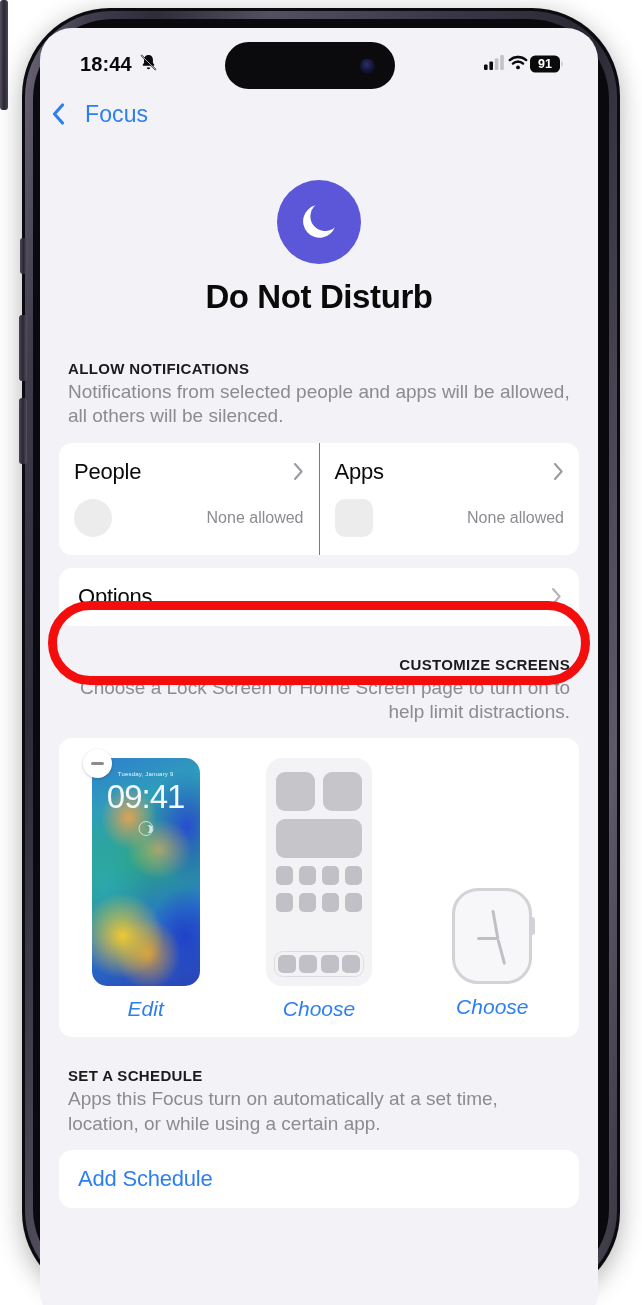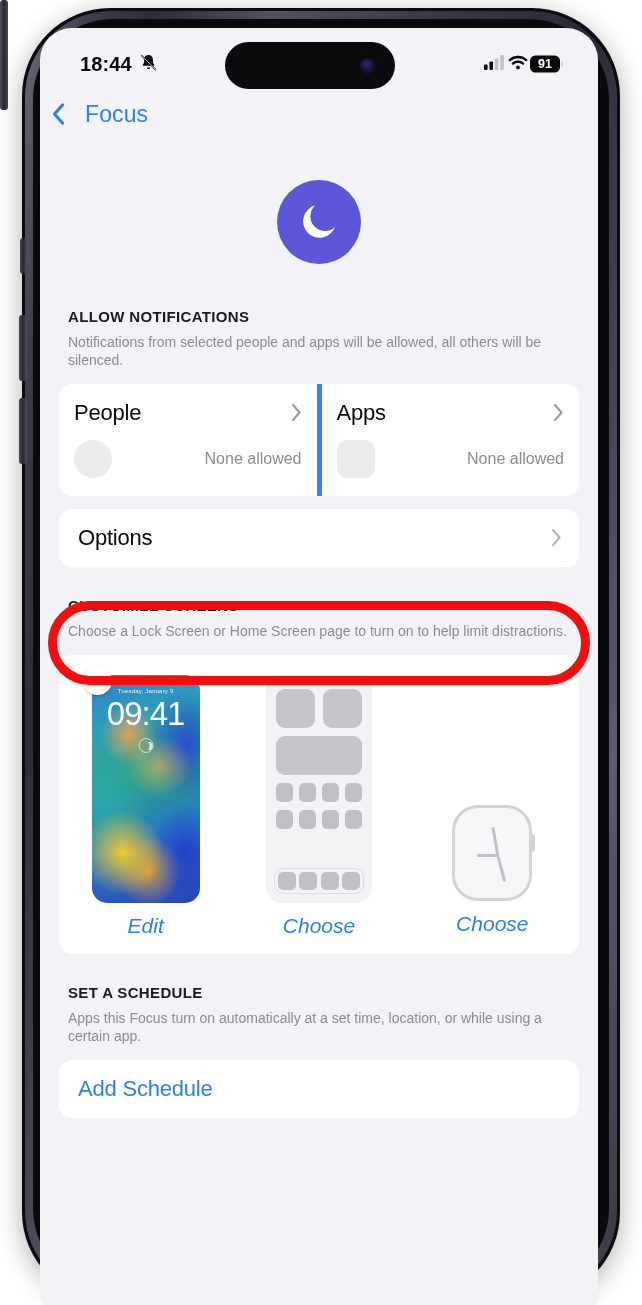--- a/index.html
+++ b/index.html
@@ -85,31 +85,31 @@
   .focus-title { font-size: 33px; font-weight: 700; color: #0a0a0a; letter-spacing: -.4px; }
 
   .section-head {
     padding: 0 28px; margin-top: 44px;
   }
   .section-title {
     font-size: 15px; font-weight: 700; color: #1b1b1b;
     letter-spacing: .35px; text-transform: uppercase;
   }
   .section-desc {
-    font-size: 14px; color: #8b8b90; line-height: 1.28; margin-top: 9px;
+    font-size: 19px; color: #8b8b90; line-height: 1.28; margin-top: 3px;
   }
 
   .card-row {
     margin: 14px 19px 0; background: #ffffff; border-radius: 13px;
     display: flex; overflow: hidden;
   }
   .half-card {
     flex: 1; padding: 16px 15px 18px; position: relative;
   }
-  .half-card + .half-card { border-left: 5px solid #3b82f6; }
+  .half-card + .half-card { border-left: 1px solid #3b82f6; }
   .hc-top { display: flex; align-items: center; justify-content: space-between; }
   .hc-title { font-size: 22px; color: #0a0a0a; letter-spacing: -.2px; }
   .chev-r { width: 11px; height: 19px; flex: none; }
   .hc-bottom { display: flex; align-items: center; gap: 11px; margin-top: 14px; justify-content: space-between; }
   .ph-circle { width: 38px; height: 38px; border-radius: 50%; background: #ececed; flex: none; }
   .ph-square { width: 38px; height: 38px; border-radius: 10px; background: #ececed; flex: none; }
   .hc-sub { font-size: 16px; color: #8b8b90; }
 
   .options-row {
     margin: 13px 19px 0; background: #ffffff; border-radius: 13px;
@@ -280,20 +280,21 @@
     </div>
 
     <div class="content">
 
       <div class="focus-hero">
         <div class="focus-icon">
           <svg width="46" height="46" viewBox="0 0 24 24">
             <path d="M20.3 14.8A8.6 8.6 0 1 1 10.1 3.3a7.1 7.1 0 0 0 10.2 11.5z" fill="#ffffff"></path>
           </svg>
         </div>
+        <div class="focus-title">Do Not Disturb</div>
       </div>
 
       <div class="section-head">
         <div class="section-title">ALLOW NOTIFICATIONS</div>
         <div class="section-desc">Notifications from selected people and apps will be allowed, all others will be silenced.</div>
       </div>
 
       <div class="card-row">
         <div class="half-card">
           <div class="hc-top">
@@ -327,21 +328,21 @@
 
       <div class="options-row">
         <span class="options-label">Options</span>
         <span class="chev-r">
           <svg width="11" height="19" viewBox="0 0 11 19">
             <polyline points="2,2 8.6,9.5 2,17" fill="none" stroke="#b4b4ba" stroke-width="2.1" stroke-linecap="round" stroke-linejoin="round"></polyline>
           </svg>
         </span>
       </div>
 
-      <div class="section-head" style="margin-top:30px;">
+      <div class="section-head" style="margin-top:30px;text-align:right;">
         <div class="section-title">CUSTOMIZE SCREENS</div>
         <div class="section-desc">Choose a Lock Screen or Home Screen page to turn on to help limit distractions.</div>
       </div>
 
       <div class="screens-card">
 
         <div class="screen-col">
           <div class="lock-prev">
             <div class="minus-badge">
                 <i></i>

